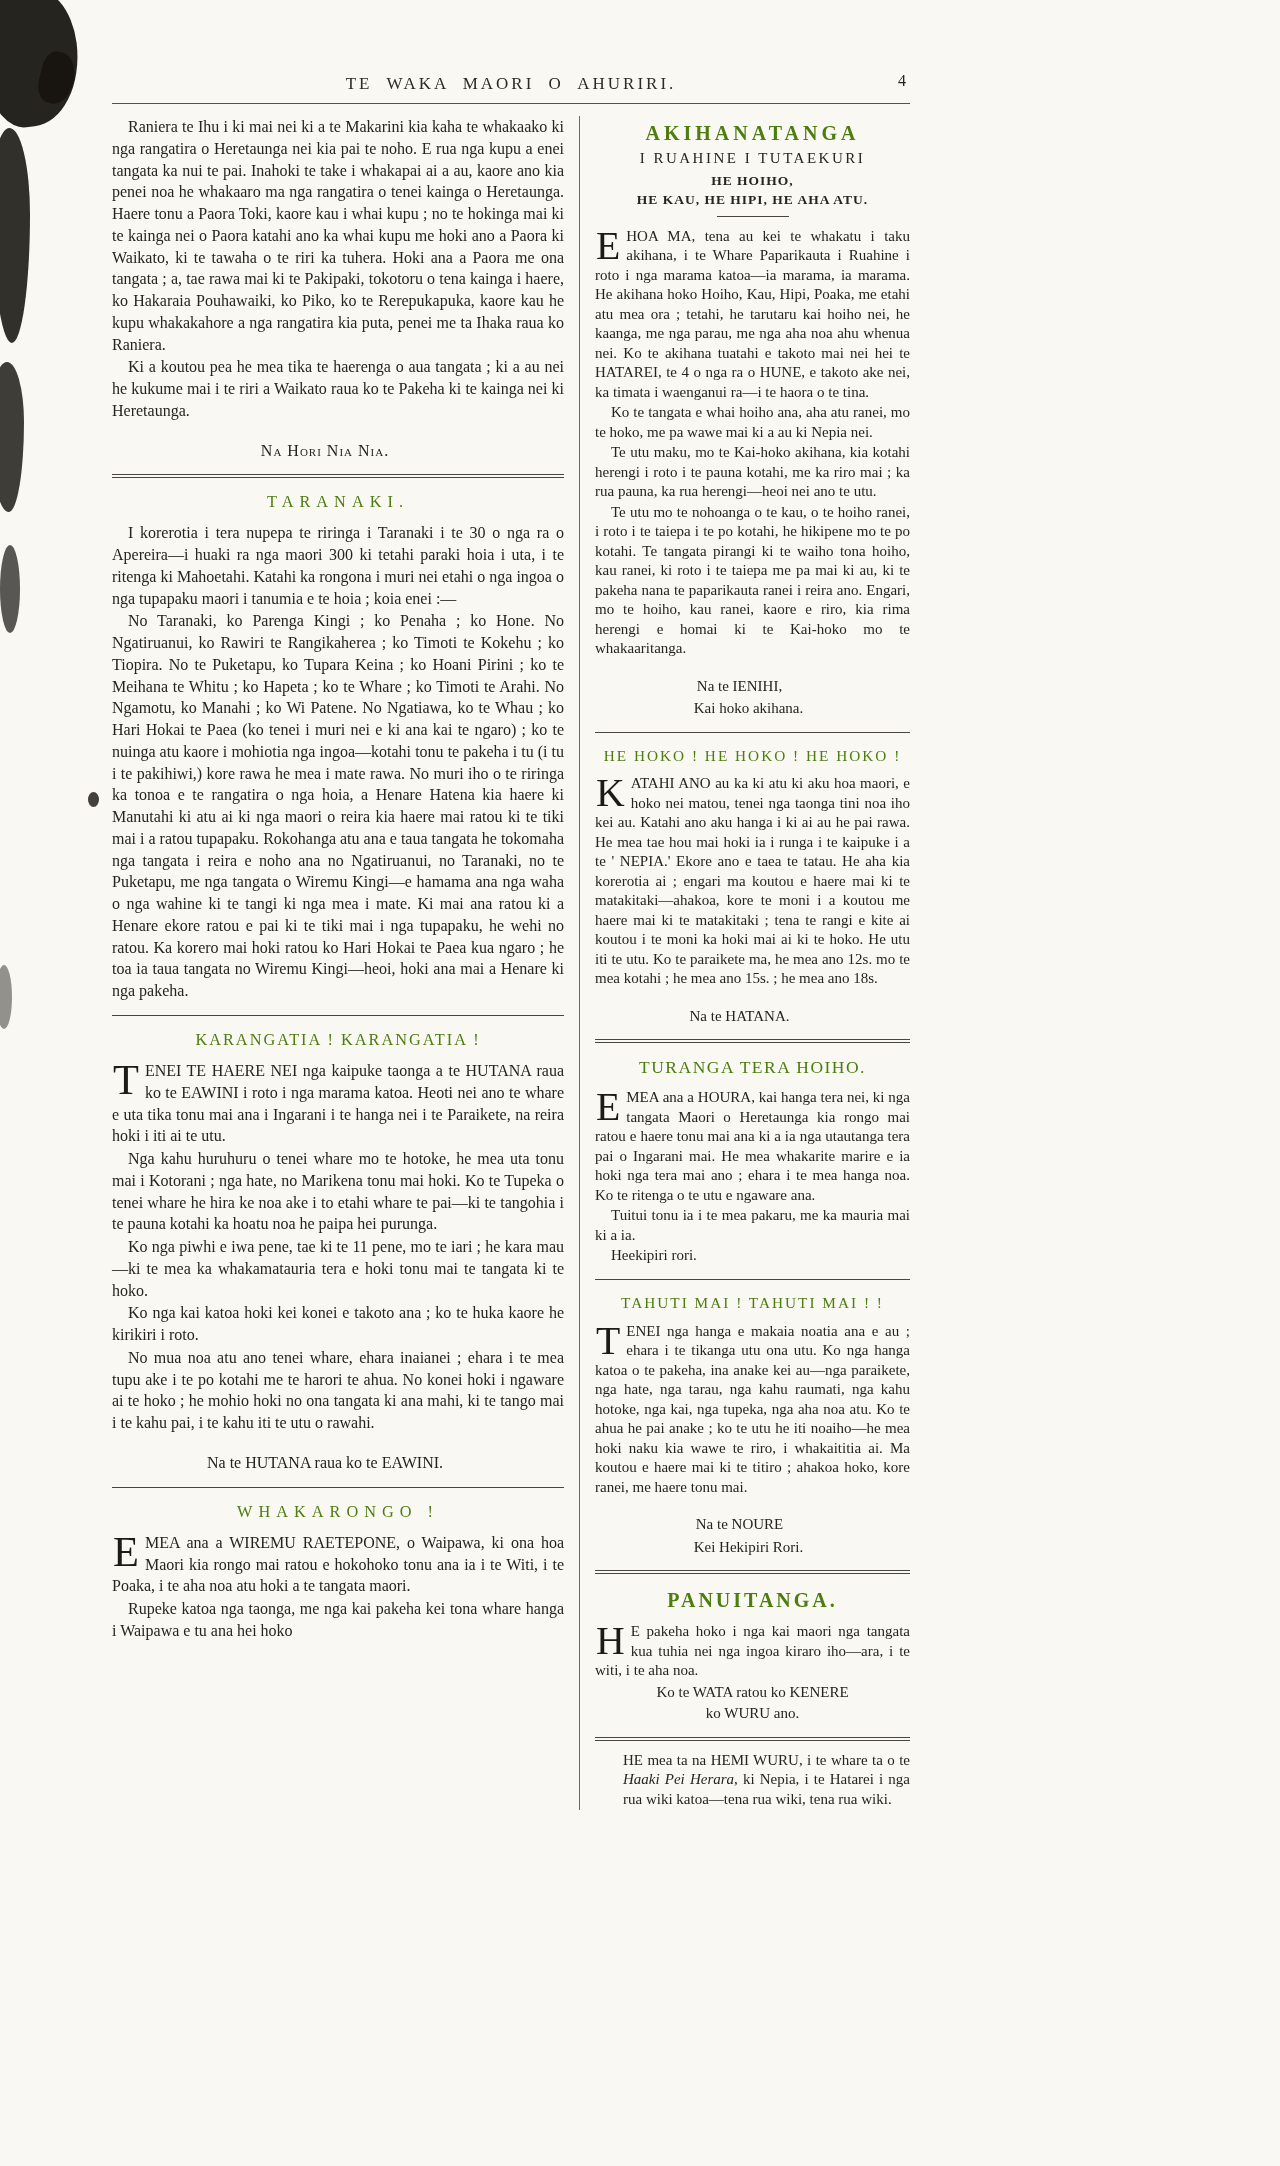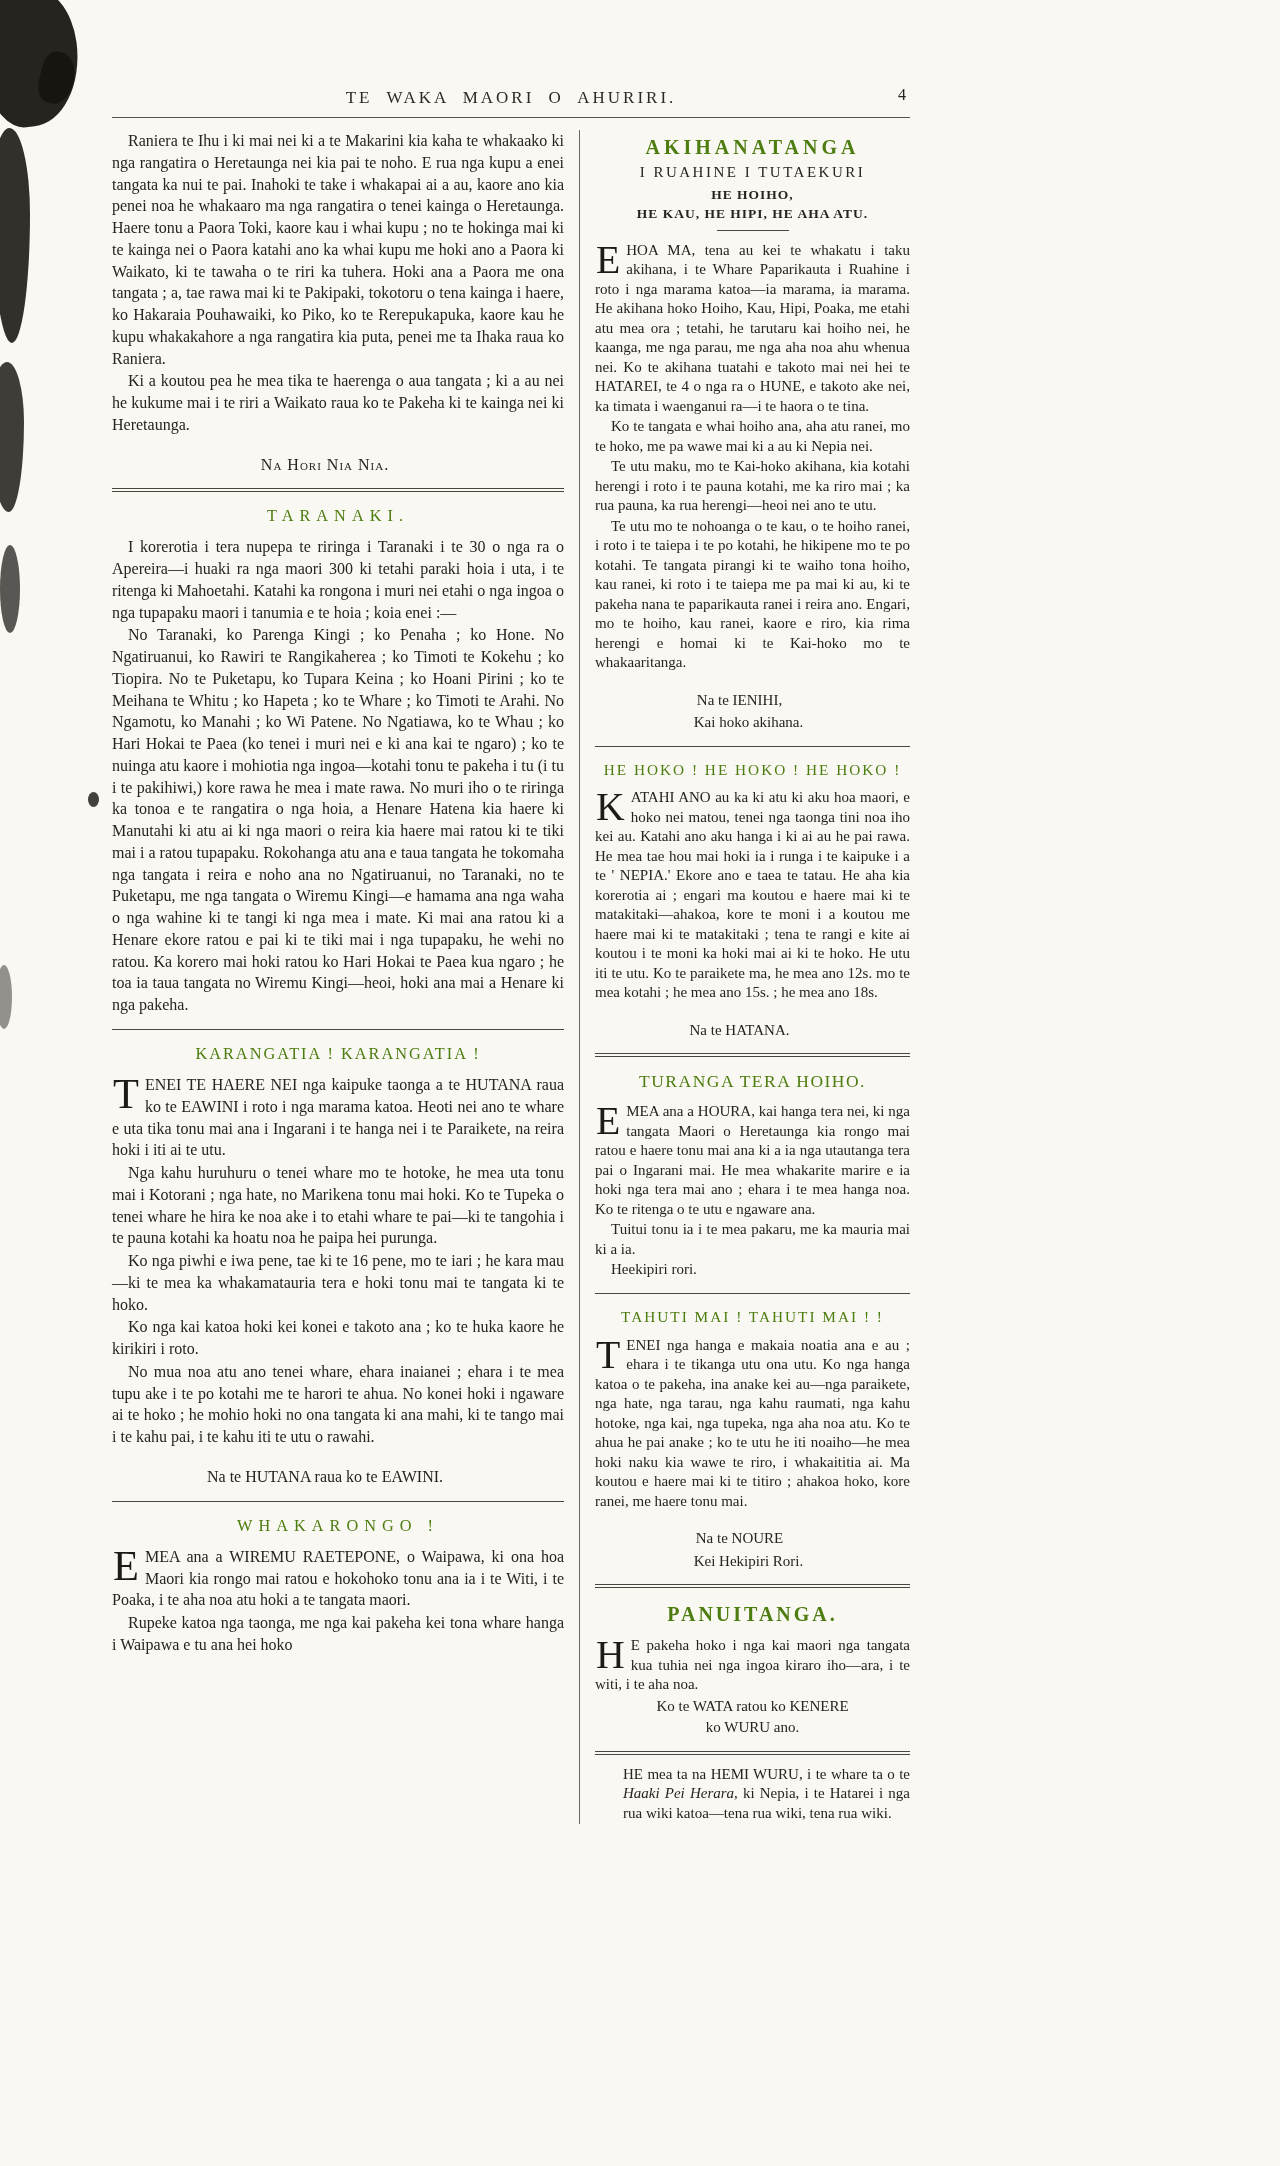--- a/index.html
+++ b/index.html
@@ -12,21 +12,21 @@
   
   .stain { position:absolute; background:#16130e; }
   .st1 { left:-14px; top:-12px; width:92px; height:138px; border-radius:0 48% 62% 38%; transform:rotate(-7deg); opacity:.93; }
   .st2 { left:-8px; top:128px; width:38px; height:215px; border-radius:46% 54% 48% 52% / 30% 40% 60% 70%; opacity:.88; }
   .st3 { left:-10px; top:362px; width:34px; height:150px; border-radius:50% 50% 45% 55% / 40% 40% 60% 60%; opacity:.82; }
   .st4 { left:0px; top:545px; width:20px; height:88px; border-radius:50%; opacity:.7; }
   .st5 { left:88px; top:792px; width:11px; height:15px; border-radius:50%; opacity:.8; }
   .st6 { left:-4px; top:965px; width:16px; height:64px; border-radius:50%; opacity:.45; }
   .st7 { left:40px; top:52px; width:34px; height:52px; border-radius:40% 60% 55% 45%; transform:rotate(14deg); opacity:.85; }
 
-  .content { position:absolute; left:112px; top:80px; width:798px; }
+  .content { position:absolute; left:112px; top:66px; width:798px; }
 
   .masthead-row { position:relative; text-align:center; padding:8px 0 2px; }
   .masthead { font-size:17px; letter-spacing:3px; word-spacing:7px; color:#2c2a24; }
   .pageno { position:absolute; right:4px; top:6px; font-size:16px; }
   .head-rule { border-top:1px solid #56534a; margin-top:7px; }
 
   .cols { display:flex; margin-top:12px; align-items:stretch; }
   .col-left  { width:452px; font-size:16px;  line-height:1.36; }
   .col-div   { width:1px; background:#6d6a61; margin:0 15px; }
   .col-right { flex:1; font-size:15px; line-height:1.3; }
@@ -94,21 +94,21 @@
           <p class="ind">I korerotia i tera nupepa te riringa i Taranaki i te 30 o nga ra o Apereira—i huaki ra nga maori 300 ki tetahi paraki hoia i uta, i te ritenga ki Mahoetahi. Katahi ka rongona i muri nei etahi o nga ingoa o nga tupapaku maori i tanumia e te hoia ; koia enei :—</p>
           <p class="ind">No Taranaki, ko Parenga Kingi ; ko Penaha ; ko Hone. No Ngatiruanui, ko Rawiri te Rangikaherea ; ko Timoti te Kokehu ; ko Tiopira. No te Puketapu, ko Tupara Keina ; ko Hoani Pirini ; ko te Meihana te Whitu ; ko Hapeta ; ko te Whare ; ko Timoti te Arahi. No Ngamotu, ko Manahi ; ko Wi Patene. No Ngatiawa, ko te Whau ; ko Hari Hokai te Paea (ko tenei i muri nei e ki ana kai te ngaro) ; ko te nuinga atu kaore i mohiotia nga ingoa—kotahi tonu te pakeha i tu (i tu i te pakihiwi,) kore rawa he mea i mate rawa. No muri iho o te riringa ka tonoa e te rangatira o nga hoia, a Henare Hatena kia haere ki Manutahi ki atu ai ki nga maori o reira kia haere mai ratou ki te tiki mai i a ratou tupapaku. Rokohanga atu ana e taua tangata he tokomaha nga tangata i reira e noho ana no Ngatiruanui, no Taranaki, no te Puketapu, me nga tangata o Wiremu Kingi—e hamama ana nga waha o nga wahine ki te tangi ki nga mea i mate. Ki mai ana ratou ki a Henare ekore ratou e pai ki te tiki mai i nga tupapaku, he wehi no ratou. Ka korero mai hoki ratou ko Hari Hokai te Paea kua ngaro ; he toa ia taua tangata no Wiremu Kingi—heoi, hoki ana mai a Henare ki nga pakeha.</p>
         </article>
 
         <div class="rule-s"></div>
 
         <article>
           <h2 class="h">KARANGATIA ! KARANGATIA !</h2>
           <p class="dc">TENEI TE HAERE NEI nga kaipuke taonga a te HUTANA raua ko te EAWINI i roto i nga marama katoa. Heoti nei ano te whare e uta tika tonu mai ana i Ingarani i te hanga nei i te Paraikete, na reira hoki i iti ai te utu.</p>
           <p class="ind">Nga kahu huruhuru o tenei whare mo te hotoke, he mea uta tonu mai i Kotorani ; nga hate, no Marikena tonu mai hoki. Ko te Tupeka o tenei whare he hira ke noa ake i to etahi whare te pai—ki te tangohia i te pauna kotahi ka hoatu noa he paipa hei purunga.</p>
-          <p class="ind">Ko nga piwhi e iwa pene, tae ki te 16 pene, mo te iari ; he kara mau—ki te mea ka whakamatauria tera e hoki tonu mai te tangata ki te hoko.</p>
+          <p class="ind">Ko nga piwhi e iwa pene, tae ki te 11 pene, mo te iari ; he kara mau—ki te mea ka whakamatauria tera e hoki tonu mai te tangata ki te hoko.</p>
           <p class="ind">Ko nga kai katoa hoki kei konei e takoto ana ; ko te huka kaore he kirikiri i roto.</p>
           <p class="ind">No mua noa atu ano tenei whare, ehara inaianei ; ehara i te mea tupu ake i te po kotahi me te harori te ahua. No konei hoki i ngaware ai te hoko ; he mohio hoki no ona tangata ki ana mahi, ki te tango mai i te kahu pai, i te kahu iti te utu o rawahi.</p>
           <p class="sig">Na te HUTANA raua ko te EAWINI.</p>
         </article>
 
         <div class="rule-s"></div>
 
         <article>
           <h2 class="h h-sp">WHAKARONGO !</h2>
           <p class="dc">E MEA ana a WIREMU RAETEPONE, o Waipawa, ki ona hoa Maori kia rongo mai ratou e hokohoko tonu ana ia i te Witi, i te Poaka, i te aha noa atu hoki a te tangata maori.</p>

